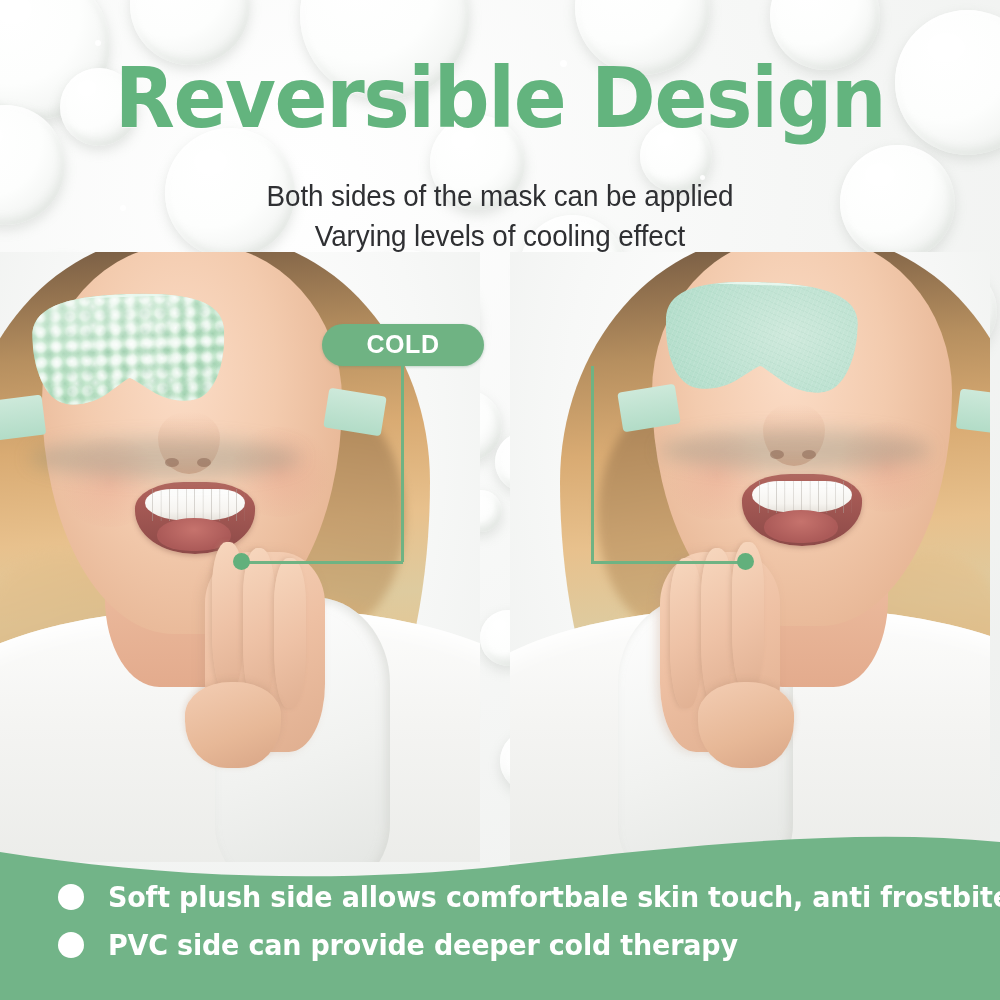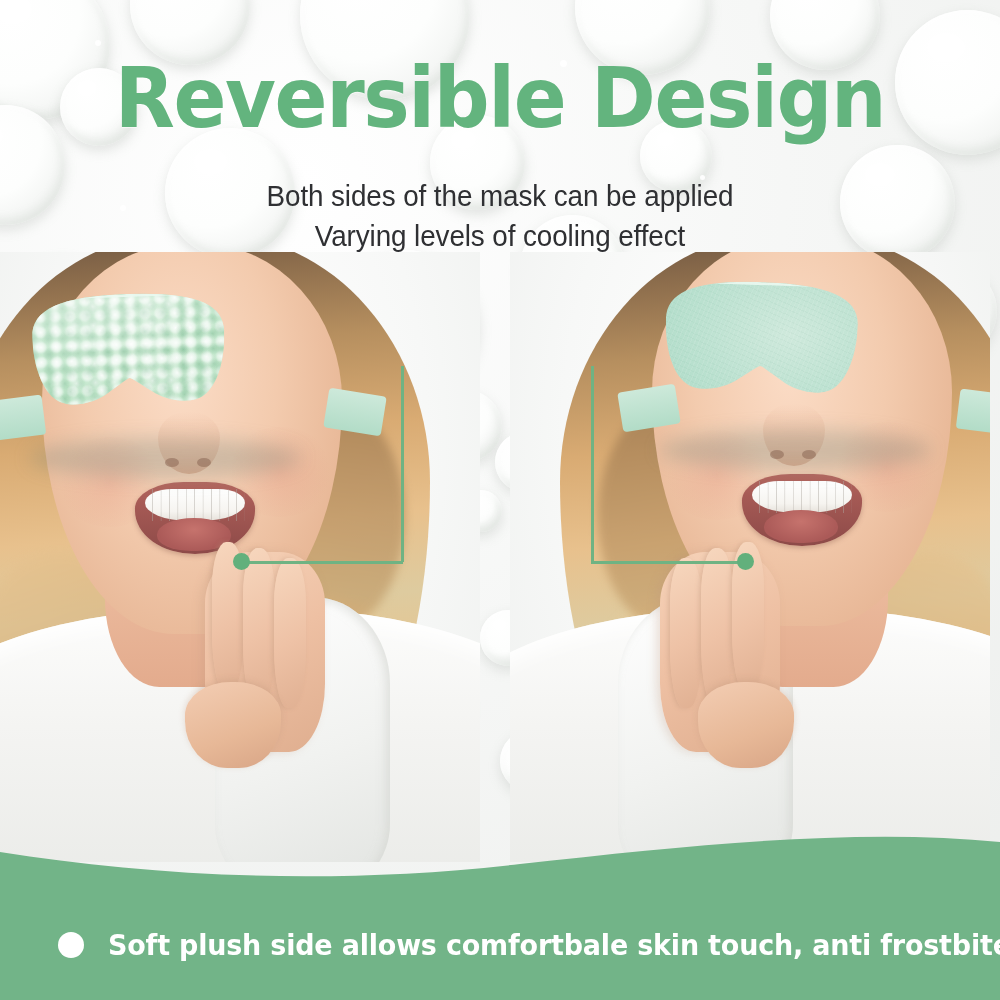--- a/index.html
+++ b/index.html
@@ -502,20 +502,23 @@
           <div class="plush-fill"></div>
           <div class="plush-nap"></div>
           <div class="mask-rim"></div>
         </div>
       </div>
     </div>
   </div>
 
   <div class="callouts">
 
+    <div class="pill" style="left:322px; top:324px; width:162px;">
+      <span>COLD</span>
+    </div>
     <div class="connector">
       <div class="conn-v" style="left:401px; top:366px; height:196px;"></div>
       <div class="conn-h" style="left:246px; top:561px; width:157px;"></div>
       <div class="conn-dot" style="left:233px; top:553px;"></div>
     </div>
 
     <div class="connector">
       <div class="conn-v" style="left:591px; top:366px; height:196px;"></div>
       <div class="conn-h" style="left:591px; top:561px; width:157px;"></div>
       <div class="conn-dot" style="left:737px; top:553px;"></div>
@@ -524,16 +527,20 @@
 
   <div class="footer">
     <svg width="1000" height="210" viewBox="0 0 1000 210" preserveAspectRatio="none">
       <path d="M0,62 C 150,86 330,96 520,74 C 700,54 860,38 1000,52 L1000,210 L0,210 Z" fill="#72b488"></path>
     </svg>
     <div class="bullets">
       <div class="bullet-row">
         <div class="bullet-dot"></div>
         <div class="bullet-text">Soft plush side allows comfortbale skin touch, anti frostbite</div>
       </div>
+      <div class="bullet-row">
+        <div class="bullet-dot"></div>
+        <div class="bullet-text">PVC side can provide deeper cold therapy</div>
+      </div>
     </div>
   </div>
 
 </div>
 
 </body></html>

